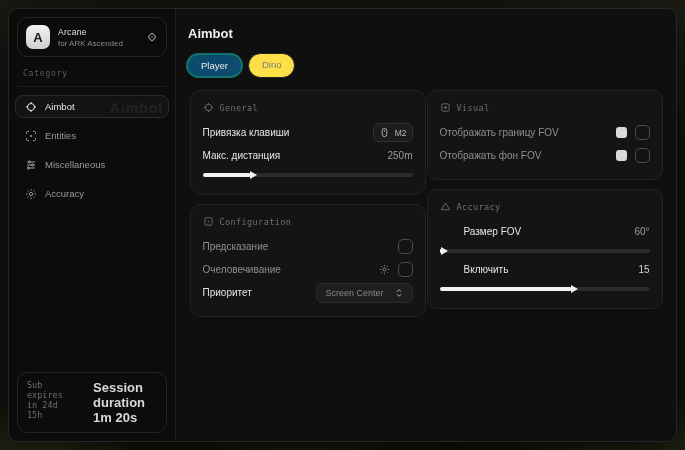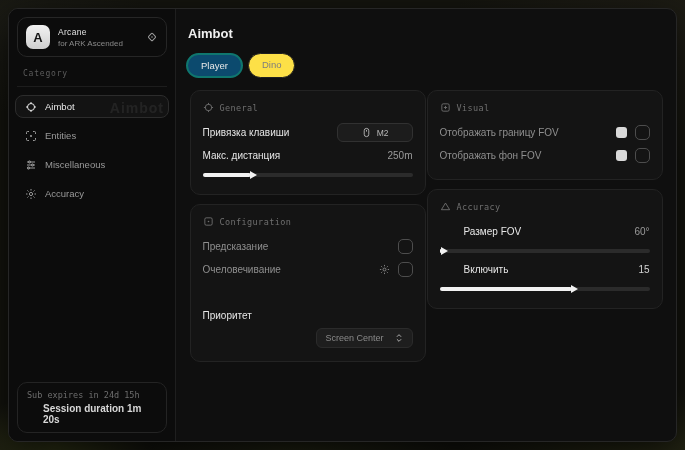--- a/index.html
+++ b/index.html
@@ -38,23 +38,23 @@
   .navitem { height:23px; display:flex; align-items:center; gap:8px; padding:0 9px;
     font-size:9.5px; color:#9a9a9a; border:1px solid transparent; border-radius:8px;
     position:relative; overflow:hidden; cursor:pointer; }
   .navitem .nicon { display:flex; color:inherit; }
   .navitem.active { background:#131313; border-color:#2c2c2c; color:#e8e8e8; }
   .ghost { position:absolute; right:4px; top:50%; transform:translateY(-46%);
     font-size:14px; font-weight:800; letter-spacing:1px; color:rgba(255,255,255,.07);
     filter:blur(.6px); pointer-events:none; }
   .sgrow { flex:1; }
   .subbox { margin:2px; border:1px solid #242424; border-radius:10px; padding:7px 9px;
-    display:flex; flex-direction:column; gap:3px; }
+    display:flex; gap:3px; }
   .subline1 { font-family:"DejaVu Sans Mono", monospace; font-size:8.5px; color:#6e6e6e; }
-  .subline2 { font-size:10px; font-weight:bold; color:#d8d8d8;margin-left:16px; }
+  .subline2 { font-size:13px; font-weight:bold; color:#d8d8d8;margin-left:16px; }
   
   .main { flex:1; padding:13px 10px; display:flex; flex-direction:column; }
   .ptitle { font-size:13px; font-weight:bold; color:#f0f0f0; margin:4px 0 12px 2px; }
   .tabs { display:flex; gap:5px; margin:0 0 12px 0; }
   .tab { padding:5px 13px; border-radius:14px; font-size:9.5px; cursor:pointer; }
   .tab.active { background:#0c4a6e; border:2px solid #0f766e; color:#e8e8e8; }
   .tab.inactive { background:#fde047; border:1px solid #1f1f1f; color:#7d7d7d; }
   .cols { display:flex; gap:1px;justify-content:center; }
   .col { width:236px; display:flex; flex-direction:column; gap:9px; }
   .card { background:#141414; border:1px solid #232323; border-radius:10px; padding:11px 12px; }
@@ -66,23 +66,23 @@
   .dim { color:#8f8f8f; }
   .bright { color:#e6e6e6; font-weight:500; }
   .val { font-size:10px; color:#9a9a9a; }
   .val.brightval { color:#d4d4d4; }
   .ctrl { display:flex; align-items:center; gap:8px; }
   .checkbox { width:15px; height:15px; border:1.5px solid #4d4d4d; border-radius:5px;
     background:transparent; cursor:pointer; }
   .swatch { width:11px; height:11px; border-radius:3px; background:#d9d9d9; cursor:pointer; }
   .minigear { color:#8a8a8a; display:flex; cursor:pointer; }
   .keybadge { display:flex; align-items:center; gap:5px; background:#1c1c1c; border:1px solid #313131;
-    border-radius:6px; padding:3px 23px; font-size:8.5px; color:#b8b8b8; cursor:pointer; }
+    border-radius:6px; padding:3px 5px; font-size:8.5px; color:#b8b8b8; cursor:pointer; }
   .select { display:flex; align-items:center; gap:10px; background:#1e1e1e; border:1px solid #2b2b2b;
-    border-radius:6px; padding:4px 8px; font-size:9px; color:#8a8a8a; cursor:pointer;margin-top:46px; }
+    border-radius:6px; padding:4px 8px; font-size:9px; color:#8a8a8a; cursor:pointer; }
   .select .selicon { color:#b0b0b0; display:flex; }
   .slider { position:relative; height:4px; background:#2b2b2b; border-radius:2px; margin:7px 0 6px 0; cursor:pointer; }
   .sfill { position:absolute; left:0; top:0; height:4px; background:#f2f2f2; border-radius:2px; }
   .sthumb { position:absolute; right:-6px; top:50%; transform:translateY(-50%);
     width:0; height:0; border-top:4px solid transparent; border-bottom:4px solid transparent;
     border-left:7px solid #f2f2f2; }
   .accrow { margin-bottom:0;margin-left:24px; }
   svg { display:block; }
 </style>
 </head>

